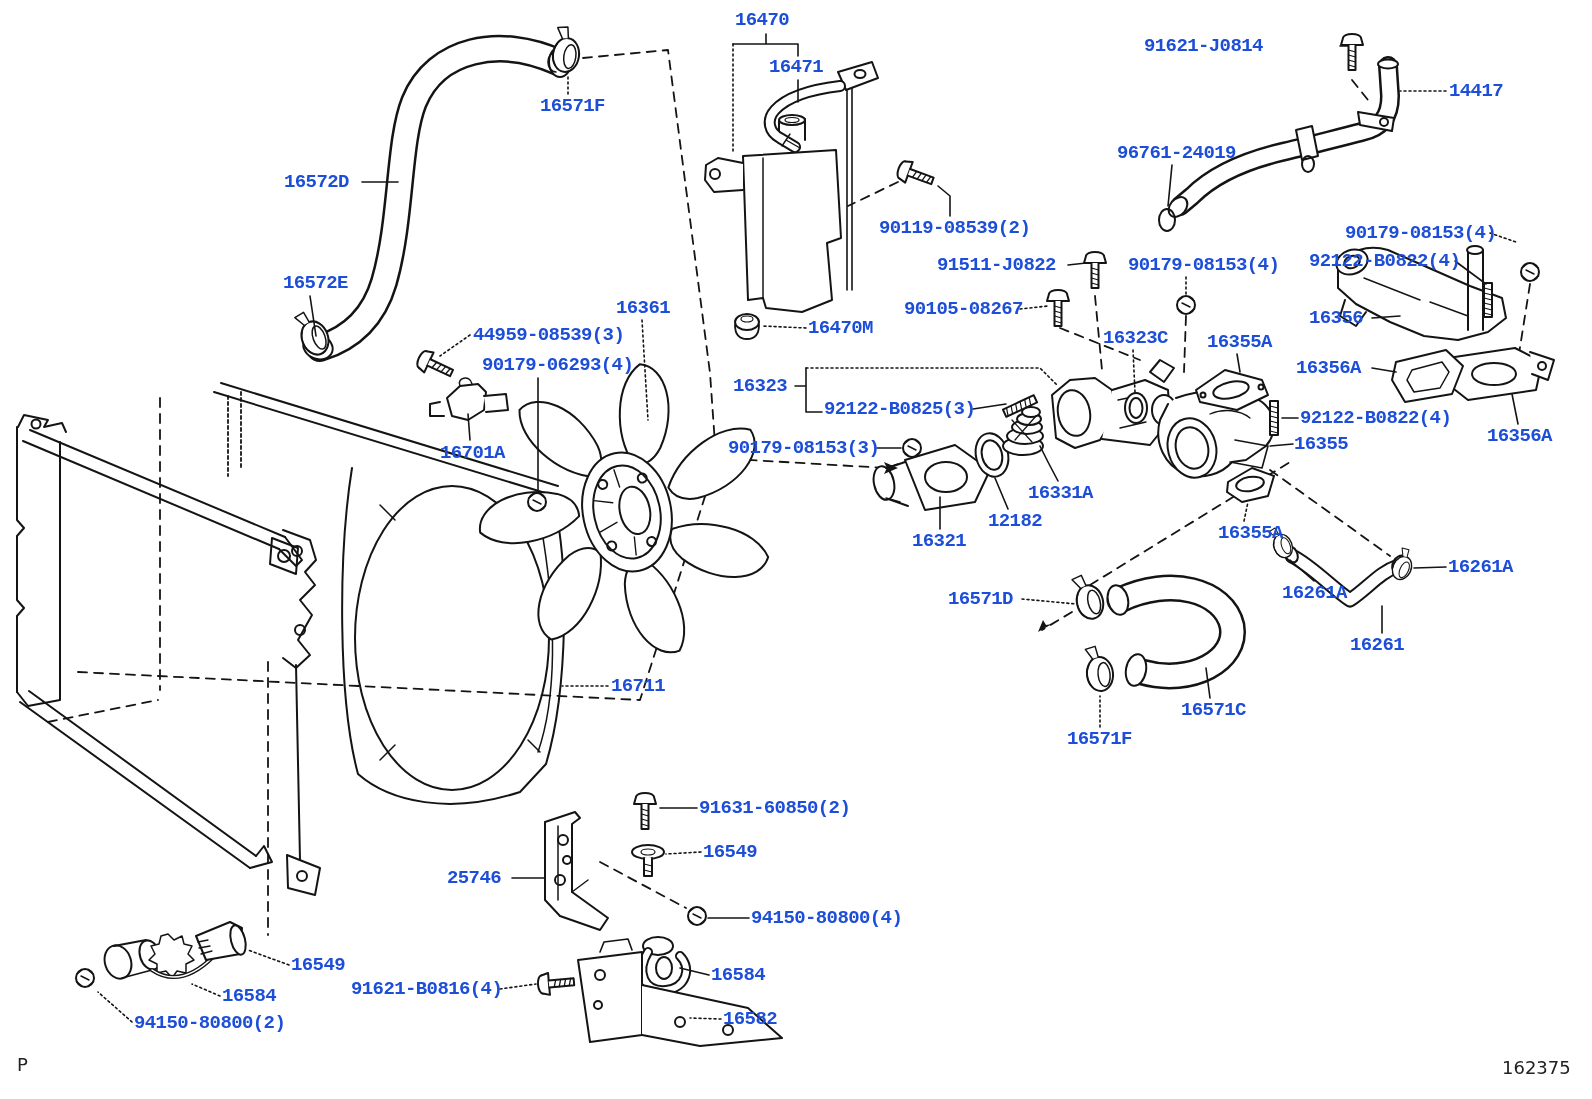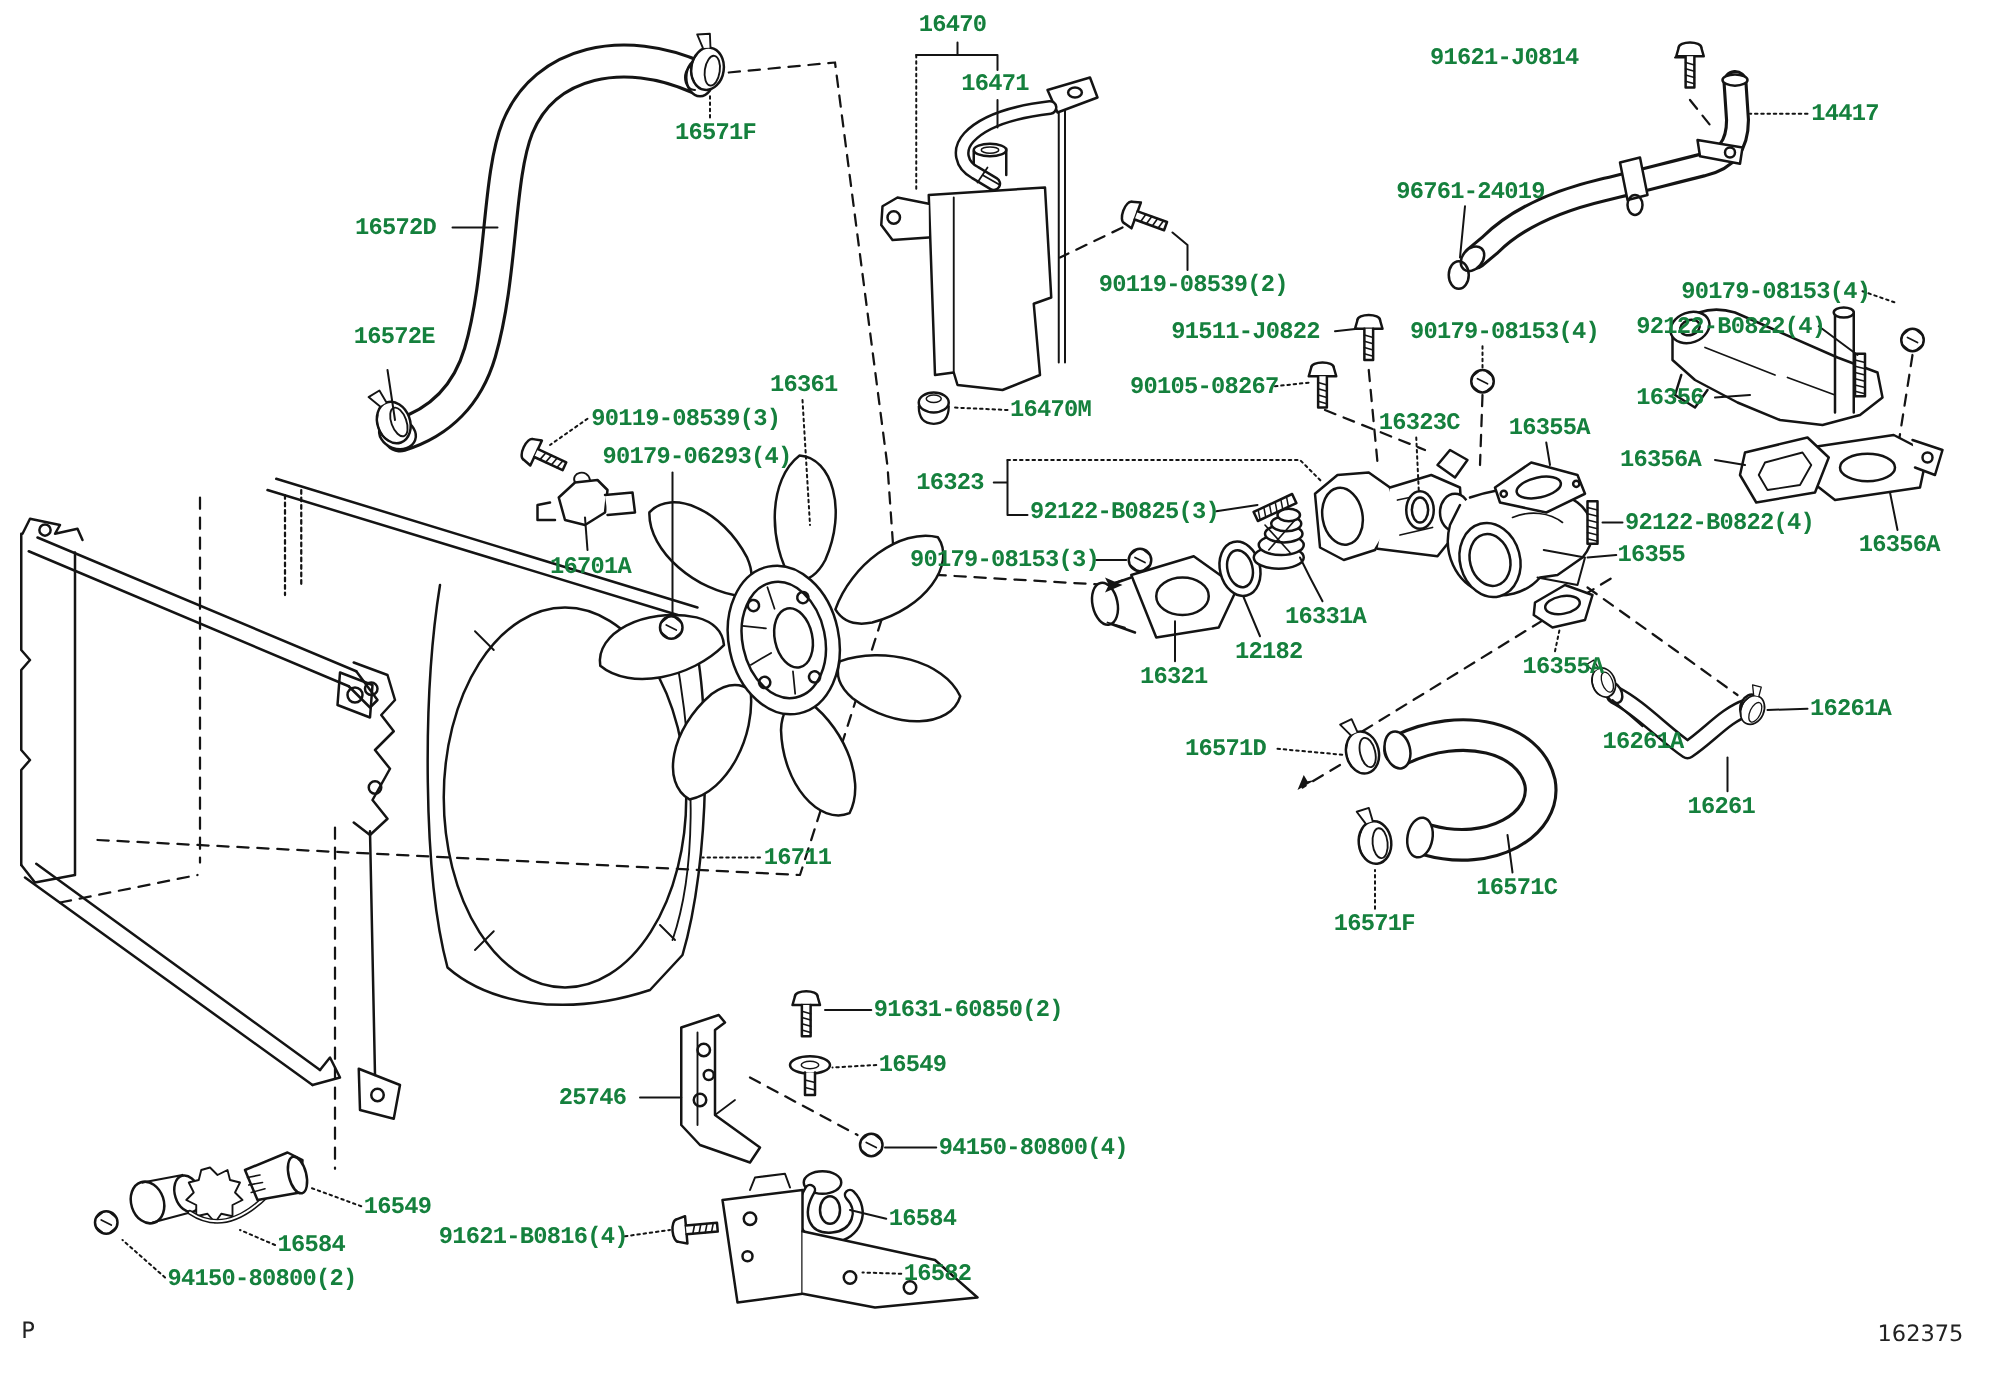--- a/index.html
+++ b/index.html
@@ -1,20 +1,20 @@
 <!DOCTYPE html>
 <html><head>
 <meta charset="utf-8">
 <style>
   html,body{margin:0;padding:0;background:#fff;}
   #canvas{position:relative;width:1592px;height:1099px;background:#fff;overflow:hidden;
           font-family:"Liberation Mono","DejaVu Sans Mono",monospace;}
   #lineart{position:absolute;left:0;top:0;z-index:1;}
   .part-label{position:absolute;z-index:2;font-weight:700;font-size:19px;line-height:1;
-              letter-spacing:-0.6px;color:#15803d;white-space:nowrap;}
+              letter-spacing:-0.6px;color:#1d4ed8;white-space:nowrap;}
   .footer-text{position:absolute;z-index:2;font-family:"DejaVu Sans","Liberation Sans",sans-serif;
                font-size:18px;color:#222;line-height:1;}
 </style>
 </head>
 <body>
 
 <div id="canvas">
 
 <svg id="lineart" width="1592" height="1099" viewBox="0 0 1592 1099" fill="none" stroke="#141414" stroke-width="2" stroke-linecap="round" stroke-linejoin="round">
   <defs>
@@ -405,22 +405,22 @@
 </svg>
 
   <div class="part-label" style="left:735px;top:11px">16470</div>
   <div class="part-label" style="left:769px;top:58px">16471</div>
   <div class="part-label" style="left:1144px;top:37px">91621-J0814</div>
   <div class="part-label" style="left:1449px;top:82px">14417</div>
   <div class="part-label" style="left:1117px;top:144px">96761-24019</div>
   <div class="part-label" style="left:879px;top:219px">90119-08539(2)</div>
   <div class="part-label" style="left:540px;top:97px">16571F</div>
   <div class="part-label" style="left:284px;top:173px">16572D</div>
-  <div class="part-label" style="left:283px;top:260px">16572E</div>
-  <div class="part-label" style="left:473px;top:326px">90119-08539(3)</div>
+  <div class="part-label" style="left:283px;top:274px">16572E</div>
+  <div class="part-label" style="left:473px;top:326px">44959-08539(3)</div>
   <div class="part-label" style="left:482px;top:356px">90179-06293(4)</div>
   <div class="part-label" style="left:616px;top:299px">16361</div>
   <div class="part-label" style="left:440px;top:444px">16701A</div>
   <div class="part-label" style="left:937px;top:256px">91511-J0822</div>
   <div class="part-label" style="left:904px;top:300px">90105-08267</div>
   <div class="part-label" style="left:808px;top:319px">16470M</div>
   <div class="part-label" style="left:1128px;top:256px">90179-08153(4)</div>
   <div class="part-label" style="left:1345px;top:224px">90179-08153(4)</div>
   <div class="part-label" style="left:1309px;top:252px">92122-B0822(4)</div>
   <div class="part-label" style="left:1103px;top:329px">16323C</div>

